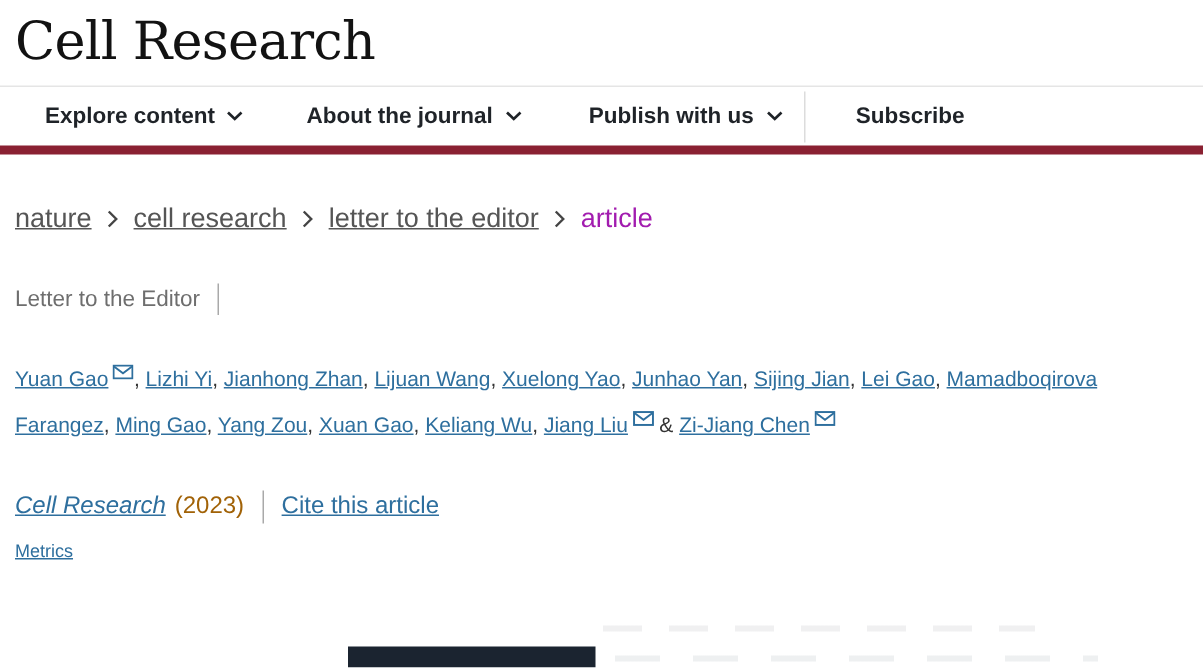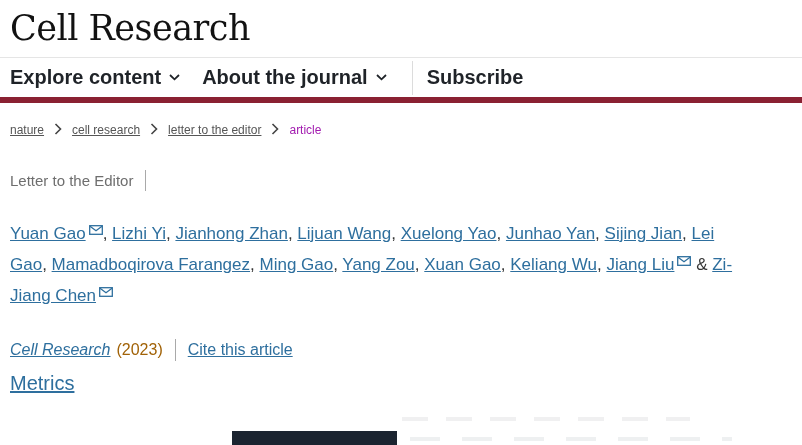--- a/index.html
+++ b/index.html
@@ -17,35 +17,35 @@
   .logo {
     font-family: "DejaVu Serif", "Liberation Serif", serif;
     font-size: 35px; line-height: 46px; color: #121212;
     letter-spacing: -0.5px; text-decoration: none; cursor: pointer;
   }
 
   
   .topnav { height: 39px; display: flex; align-items: center; padding-left: 10px; }
   .nav-item {
     display: flex; align-items: center;
-    font-weight: bold; font-size: 20px; color: #1f2328;
-    cursor: pointer; white-space: nowrap;
+    font-weight: bold; font-size: 15px; color: #1f2328;
+    cursor: pointer; white-space: nowrap; margin-left: 20px;
   }
   .nav-item .chev { margin-left: 8px; display: inline-flex; }
   .nav-gap1 { margin-right: 22px; }
   .nav-gap2 { margin-right: 25px; }
   .nav-gap3 { margin-right: 14px; }
   .nav-vdivider { width: 1px; height: 34px; background: #dcdcdc; margin-right: 14px; }
 
   .brand-bar { height: 6px; background: #8a2132; }
 
   
   .content { padding-left: 10px; }
 
-  .breadcrumb { margin-top: 20px; display: flex; align-items: flex-start; font-size: 12px; }
+  .breadcrumb { margin-top: 32px; display: flex; align-items: center; font-size: 18px; }
   .crumb-link { color: #555; text-decoration: underline; cursor: pointer; }
   .crumb-sep { display: inline-flex; margin: 0 10px; }
   .crumb-current { color: #a21caf; }
 
   .meta-row { margin-top: 33px; display: flex; align-items: center; font-size: 15px; }
   .article-type { color: #6e6e6e; }
   .meta-vdivider { width: 1px; height: 21px; background: #a9a9a9; margin: 0 12px; }
   a.blue-link, .blue-link { color: #2e6f9e; text-decoration: underline; cursor: pointer; }
 
   h1.title {
@@ -56,31 +56,31 @@
   .glitch::before {
     content: ""; position: absolute; left: 2px; right: 8px; top: -6px; height: 4px;
     background: repeating-linear-gradient(90deg, rgba(45,52,62,.8) 0 13px, transparent 13px 27px);
   }
   .glitch::after {
     content: ""; position: absolute; left: -2px; right: -2px; top: 7px; height: 13px;
     background: repeating-linear-gradient(to bottom, rgba(255,255,255,.95) 0 2px, transparent 2px 7px);
     pointer-events: none;
   }
 
-  .authors { margin-top: 27px; width: 740px; font-size: 17px; line-height: 31px; color: #333; }
+  .authors { margin-top: 27px; width: 740px; font-size: 14px; line-height: 31px; color: #333; }
   .author-link { color: #2e6f9e; text-decoration: underline; cursor: pointer; }
   .author-sep { color: #333; }
   .mail-icon { color: #2e6f9e; margin-left: 3px; position: relative; top: -4px; cursor: pointer; }
 
   .cite-row { margin-top: 28px; display: flex; align-items: center; font-size: 16px; }
   .journal-link { font-style: italic; }
   .journal-year { color: #a16207; margin-left: 6px; }
   .cite-vdivider { width: 1px; height: 22px; background: #a9a9a9; margin: 0 12px; }
 
-  .metrics-row { margin-top: 11px; font-size: 20px; }
+  .metrics-row { margin-top: 11px; font-size: 12px; }
 
   
   .ghost-row-1 {
     position: absolute; left: 402px; top: 417px; width: 288px; height: 4px;
     background: repeating-linear-gradient(90deg, #f0f0f1 0 26px, transparent 26px 44px);
   }
   .ghost-row-2 {
     position: absolute; left: 410px; top: 437px; width: 322px; height: 4px;
     background: repeating-linear-gradient(90deg, #eef0f1 0 30px, transparent 30px 52px);
   }
@@ -100,20 +100,28 @@
   <div class="nav-item nav-gap1">
     <span>Explore content</span>
     <span class="chev">
       <svg width="11" height="7" viewBox="0 0 11 7">
           <path d="M1 1l4.5 4.3L10 1" fill="none" stroke="#1f2328" stroke-width="1.8"></path>
         </svg>
     </span>
   </div>
   <div class="nav-item nav-gap2">
     <span>About the journal</span>
+    <span class="chev">
+      <svg width="11" height="7" viewBox="0 0 11 7">
+          <path d="M1 1l4.5 4.3L10 1" fill="none" stroke="#1f2328" stroke-width="1.8"></path>
+        </svg>
+    </span>
+  </div>
+  <div class="nav-item nav-gap3">
+    <span>Publish with us</span>
     <span class="chev">
       <svg width="11" height="7" viewBox="0 0 11 7">
           <path d="M1 1l4.5 4.3L10 1" fill="none" stroke="#1f2328" stroke-width="1.8"></path>
         </svg>
     </span>
   </div>
   <div class="nav-vdivider"></div>
   <div class="nav-item">
     <span>Subscribe</span>
   </div>

